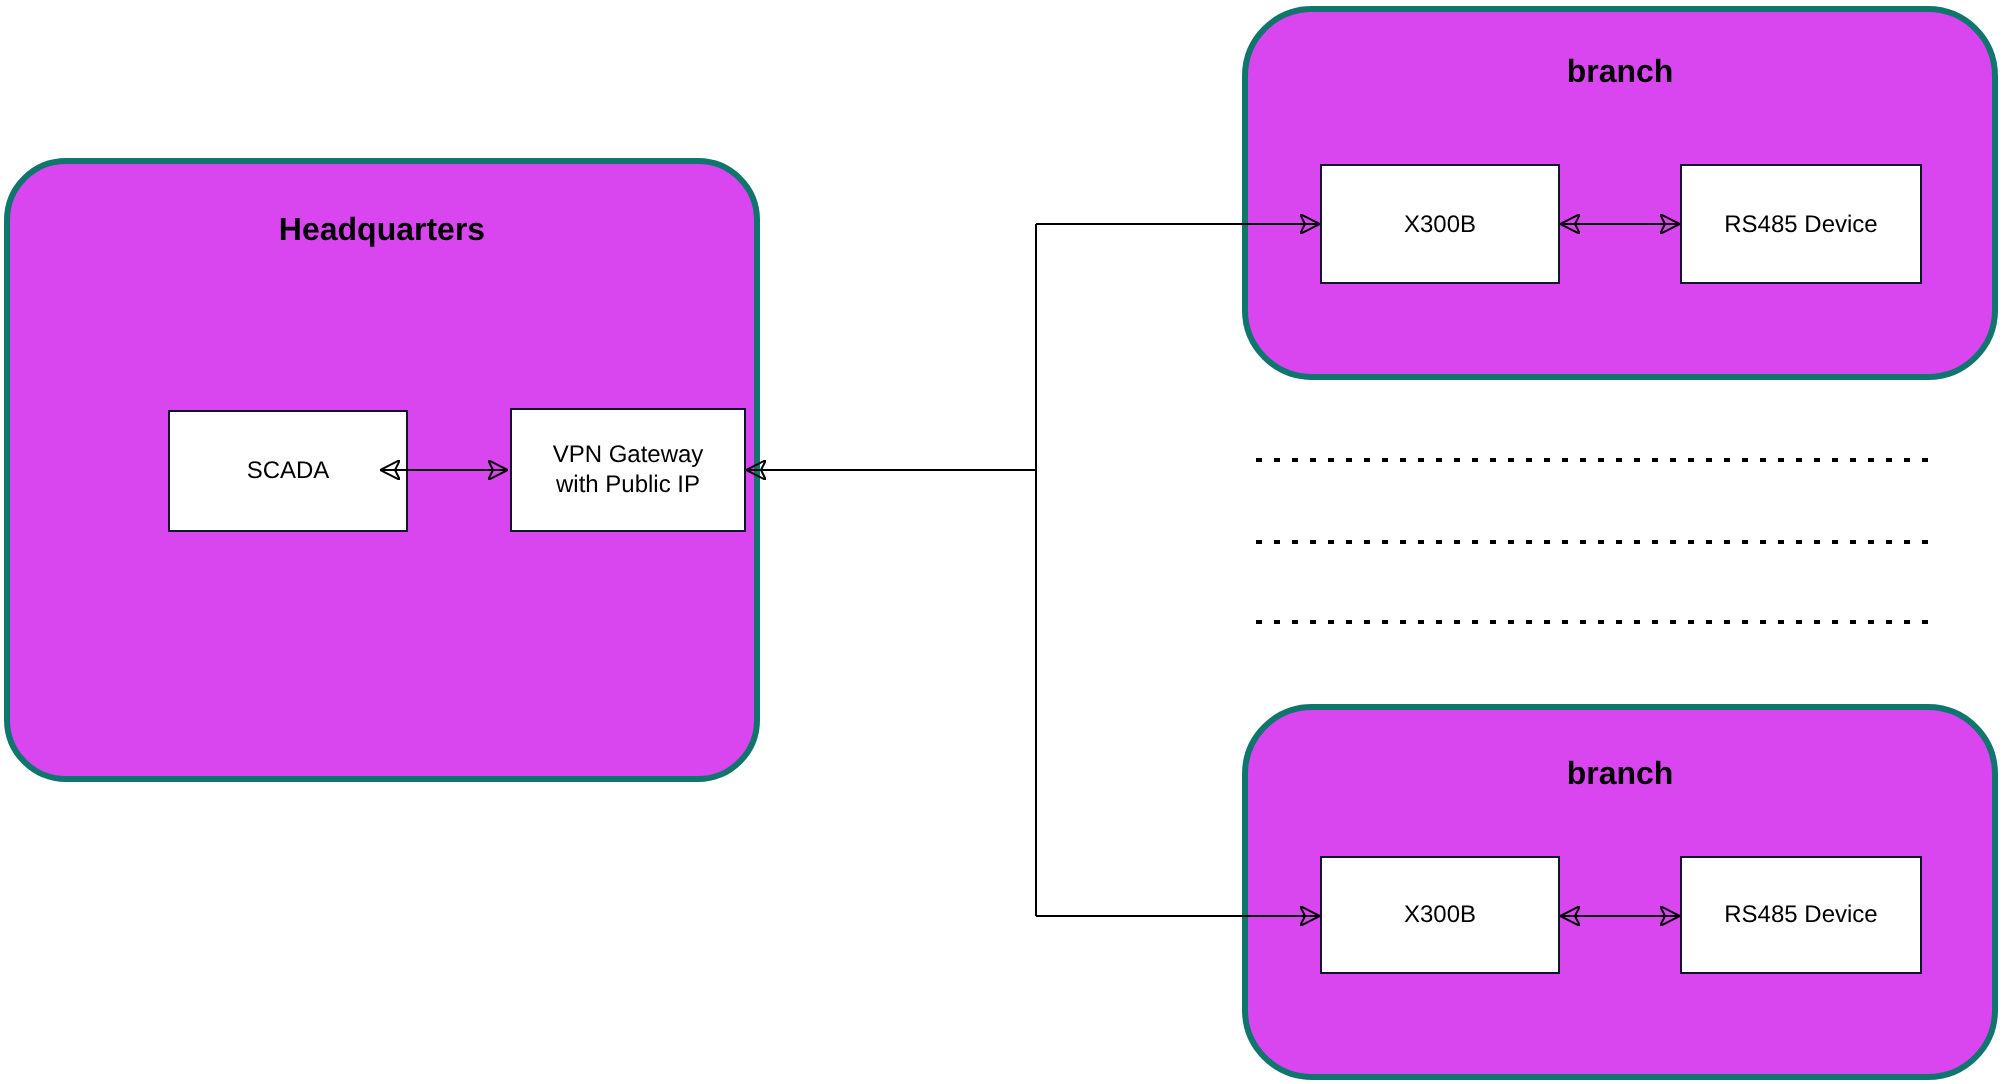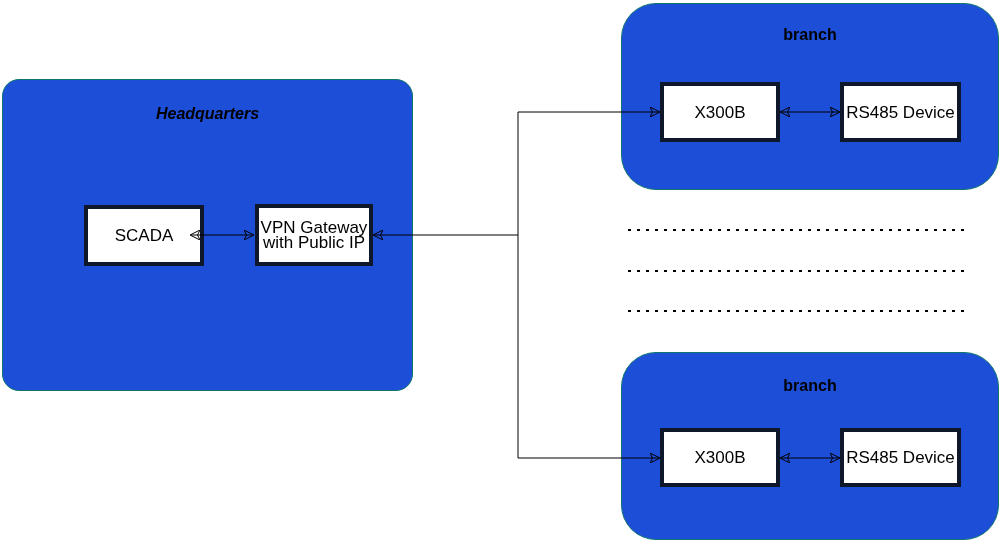--- a/index.html
+++ b/index.html
@@ -12,27 +12,26 @@
     width: 1001px;
     height: 542px;
     background: #ffffff;
     font-family: "Liberation Sans", sans-serif;
     color: #000000;
     overflow: hidden;
   }
   .container {
     position: absolute;
     box-sizing: border-box;
-    border: 1px solid #0f766e;
-    background: #1d4ed8;
+    border: 3px solid #0f766e;
+    background: #d946ef;
   }
   .container.hq {
-    left: 2px; top: 79px; width: 411px; height: 312px;
-    border-radius: 17px;
-    font-style: italic;
+    left: 2px; top: 79px; width: 378px; height: 312px;
+    border-radius: 31px;
   }
   .container.branch-top {
     left: 621px; top: 3px; width: 378px; height: 187px;
     border-radius: 35px;
   }
   .container.branch-bottom {
     left: 621px; top: 352px; width: 378px; height: 188px;
     border-radius: 35px;
   }
   .container-title {
@@ -42,27 +41,27 @@
     font-size: 16px;
     font-weight: bold;
     line-height: 16px;
   }
   .hq .container-title { top: 26px; }
   .branch-top .container-title { top: 23px; }
   .branch-bottom .container-title { top: 25px; }
   .node {
     position: absolute;
     box-sizing: border-box;
-    border: 4px solid #0f172a;
+    border: 1px solid #0f172a;
     background: #ffffff;
     display: flex;
     align-items: center;
     justify-content: center;
     text-align: center;
-    font-size: 17px;
+    font-size: 12px;
     line-height: 15px;
     white-space: pre-line;
   }
   .node.scada { left: 84px;  top: 205px; width: 120px; height: 61px; }
   .node.vpn   { left: 255px; top: 204px; width: 118px; height: 62px; }
   .node.x300b-top  { left: 660px; top: 82px;  width: 120px; height: 60px; }
   .node.rs485-top  { left: 840px; top: 82px;  width: 121px; height: 60px; }
   .node.x300b-bot  { left: 660px; top: 428px; width: 120px; height: 59px; }
   .node.rs485-bot  { left: 840px; top: 428px; width: 121px; height: 59px; }
   .dots-row {

